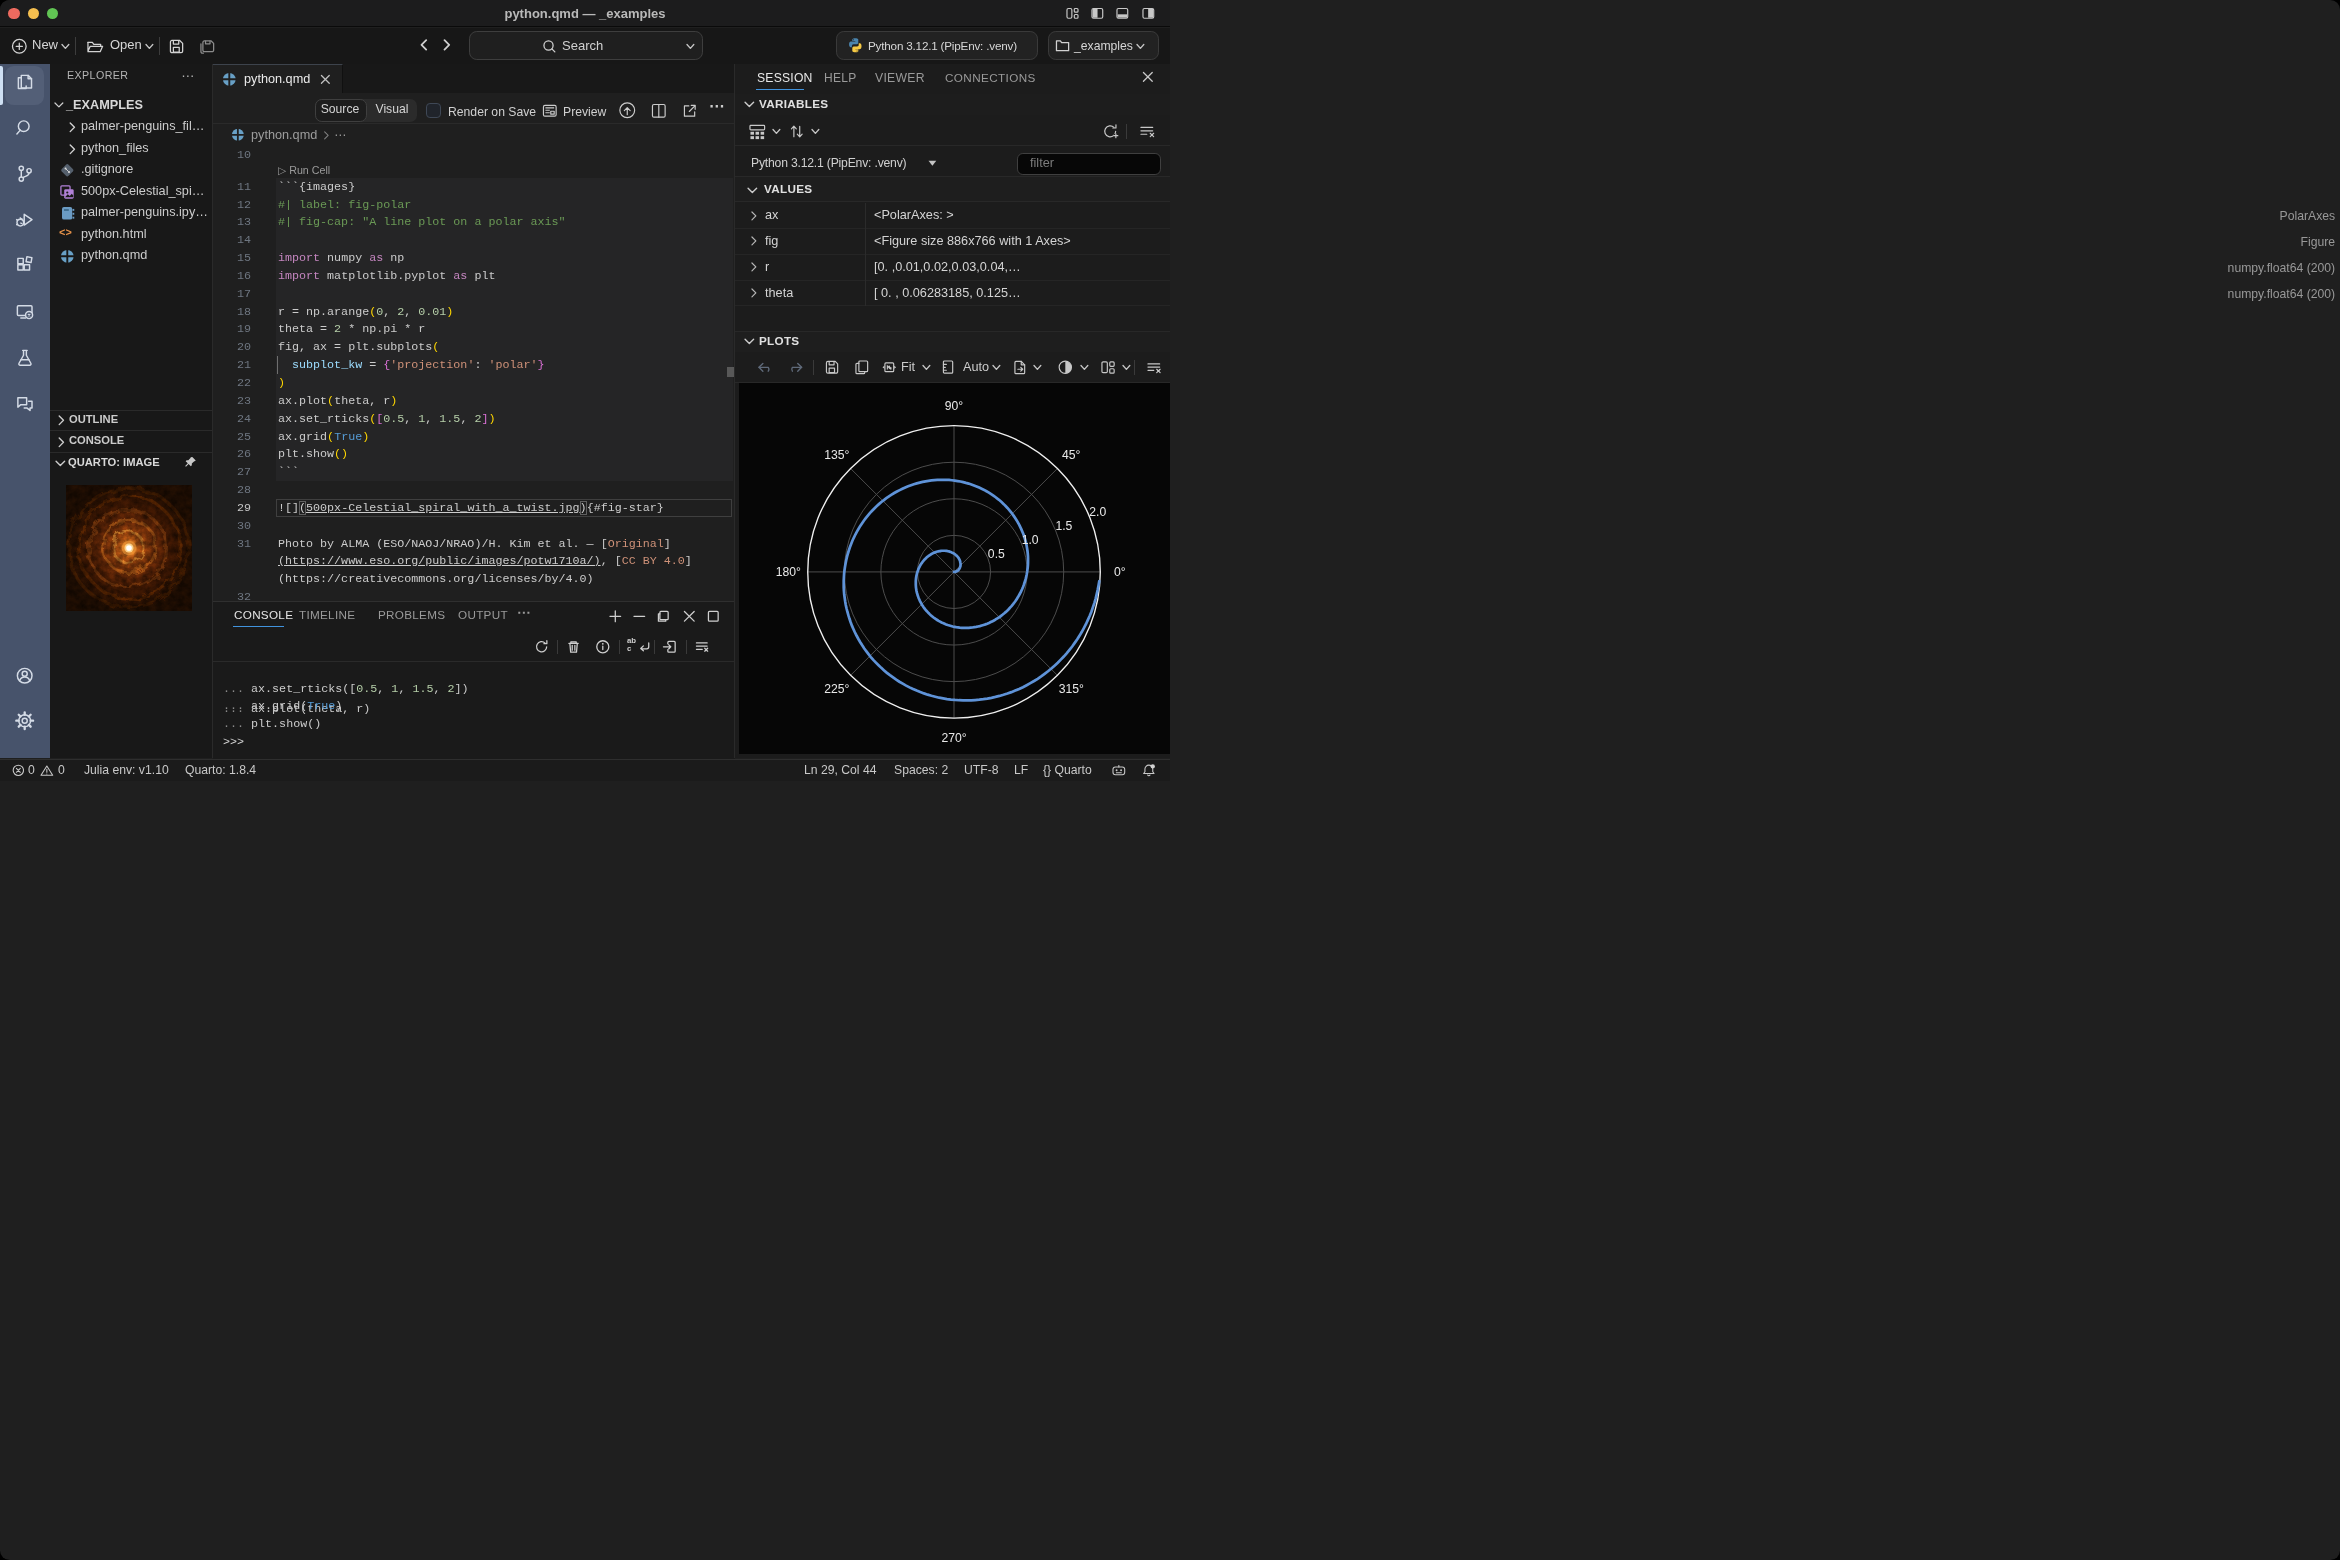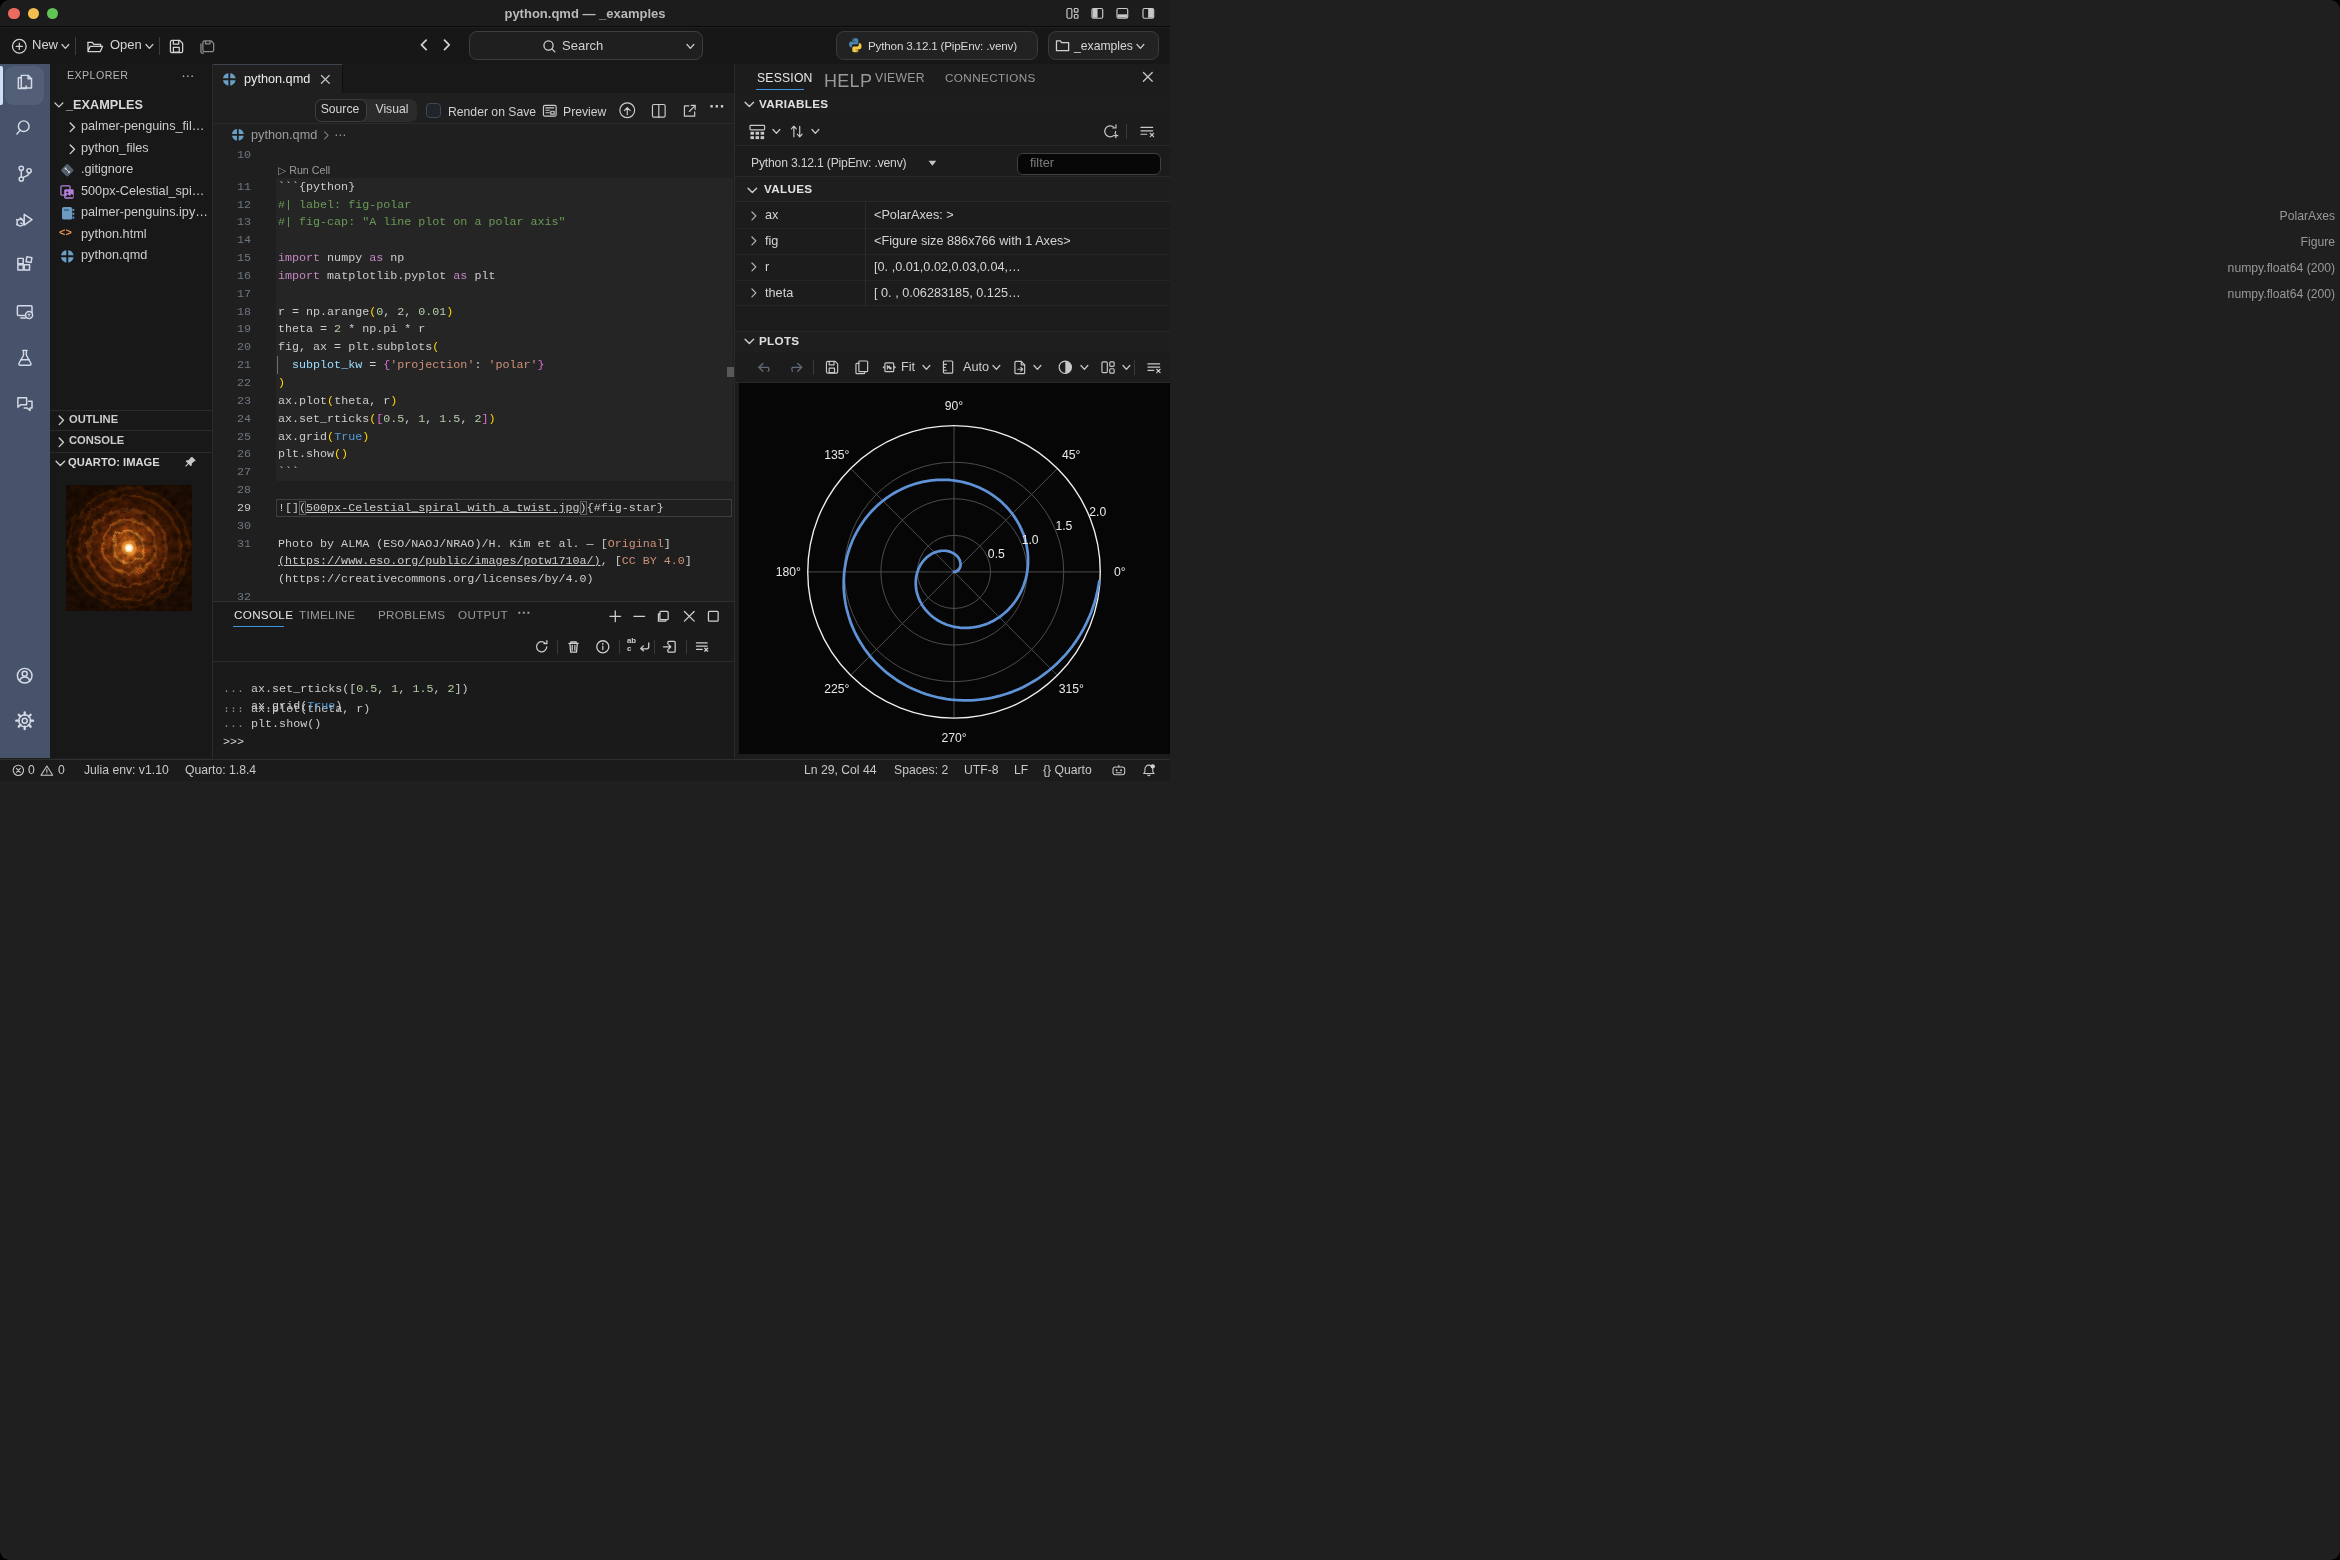--- a/index.html
+++ b/index.html
@@ -293,21 +293,21 @@
       <path d="M3 1l4 4-4 4" fill="none" stroke="#808080" stroke-width="1.2" stroke-linecap="round" stroke-linejoin="round"></path>
     </svg>
 <div class="lbl" style="left:334px;top:125px;font-size:12.7px;color:#9d9d9d;font-weight:normal;">…</div>
 <div class="abs" style="left:0;top:0;width:1170px;height:780px;">
       <div style="position:absolute;left:275px;top:163px;width:457px;height:14.4px;"></div>
 <div style="position:absolute;left:276px;top:178px;width:457px;height:303px;background:#252526;"></div>
 <div style="position:absolute;left:276px;top:499px;width:456px;height:18px;border:1px solid #3f3f3f;box-sizing:border-box;"></div>
 <div style="position:absolute;left:278px;top:163px;height:14.4px;line-height:14.4px;font-family:'Liberation Sans',sans-serif;font-size:10.7px;color:#9b9b9b;white-space:pre;">▷ Run Cell</div>
 <div class="gut" style="top:146px;color:#6e7681;">10</div>
 <div class="gut" style="top:178px;color:#6e7681;">11</div>
-<div class="cl" style="top:178px;"><span style="color:#cccccc;">```{python}</span></div>
+<div class="cl" style="top:178px;"><span style="color:#cccccc;">```{images}</span></div>
 <div class="gut" style="top:196px;color:#6e7681;">12</div>
 <div class="cl" style="top:196px;"><span style="color:#6a9955;">#| label: fig-polar</span></div>
 <div class="gut" style="top:213px;color:#6e7681;">13</div>
 <div class="cl" style="top:213px;"><span style="color:#6a9955;">#| fig-cap: "A line plot on a polar axis"</span></div>
 <div class="gut" style="top:231px;color:#6e7681;">14</div>
 <div class="gut" style="top:249px;color:#6e7681;">15</div>
 <div class="cl" style="top:249px;"><span style="color:#c586c0;">import</span><span style="color:#cccccc;"> numpy </span><span style="color:#c586c0;">as</span><span style="color:#cccccc;text-align:center;"> np</span></div>
 <div class="gut" style="top:267px;color:#6e7681;">16</div>
 <div class="cl" style="top:267px;"><span style="color:#c586c0;">import</span><span style="color:#cccccc;"> matplotlib.pyplot </span><span style="color:#c586c0;">as</span><span style="color:#cccccc;"> plt</span></div>
 <div class="gut" style="top:285px;color:#6e7681;">17</div>
@@ -396,21 +396,21 @@
     </svg>
 <div class="abs" style="left:213px;top:661px;width:522px;height:1px;background:#2a2a2a;"></div>
 <div class="con" style="top:700px;text-align:right;"><span style="color:#cccccc;"></span><span style="color:#8a8a8a">... </span><span style="color:#cccccc;">ax.plot(theta, r)</span></div>
 <div class="con" style="top:680px;"><span style="color:#8a8a8a">... </span><span style="color:#cccccc;">ax.set_rticks([</span><span style="color:#b5cea8;">0.5</span><span style="color:#cccccc;">, </span><span style="color:#b5cea8;">1</span><span style="color:#cccccc;">, </span><span style="color:#b5cea8;">1.5</span><span style="color:#cccccc;">, </span><span style="color:#b5cea8;">2</span><span style="color:#cccccc;">])</span></div>
 <div class="con" style="top:697px;"><span style="color:#8a8a8a">... </span><span style="color:#cccccc;">ax.grid(</span><span style="color:#569cd6;">True</span><span style="color:#cccccc;">)</span></div>
 <div class="con" style="top:715px;"><span style="color:#8a8a8a">... </span><span style="color:#cccccc;">plt.show()</span></div>
 <div class="con" style="top:733px;"><span style="color:#d4d4d4">&gt;&gt;&gt;</span></div>
 <div class="abs" style="left:734px;top:64px;width:436px;height:694px;background:#1c1c1c;border-left:1px solid #2a2a2a;"></div>
 <div class="lbl" style="left:757px;top:71px;font-size:12.2px;color:#e8e8e8;font-weight:normal;letter-spacing:0.2px;">SESSION</div>
 <div class="abs" style="left:756px;top:89px;width:48px;height:1.2px;background:#4193dd;"></div>
-<div class="lbl" style="left:824px;top:71px;font-size:18px;color:#9a9a9a;font-weight:normal;letter-spacing:0.3px;">HELP</div>
+<div class="lbl" style="left:824px;top:71px;font-size:12px;color:#9a9a9a;font-weight:normal;letter-spacing:0.3px;">HELP</div>
 <div class="lbl" style="left:875px;top:71px;font-size:12.2px;color:#9a9a9a;font-weight:normal;letter-spacing:0.3px;">VIEWER</div>
 <div class="lbl" style="left:945px;top:71px;font-size:11.7px;color:#9a9a9a;font-weight:normal;letter-spacing:0.4px;">CONNECTIONS</div>
 <svg style="position:absolute;left:1141px;top:70px;" width="13.7" height="13.7" viewBox="0 0 14 14" fill="none" xmlns="http://www.w3.org/2000/svg">
       <path d="M2.5 2.5l9 9m0-9l-9 9" stroke="#c8c8c8" stroke-width="1.3" stroke-linecap="round"></path>
     </svg>
 <div class="abs" style="left:735px;top:94px;width:435px;height:21.5px;background:#1d1d1d;border-bottom:1px solid #282828;"></div>
 <svg class="abs" style="left:744px;top:99px;" width="10.7" height="10.7" viewBox="0 0 10 10" xmlns="http://www.w3.org/2000/svg">
       <path d="M1 3l4 4 4-4" fill="none" stroke="#cccccc" stroke-width="1.3" stroke-linecap="round" stroke-linejoin="round"></path>
     </svg>
 <div class="lbl" style="left:759px;top:97px;font-size:11.7px;color:#e0e0e0;font-weight:700;letter-spacing:0.3px;">VARIABLES</div>

